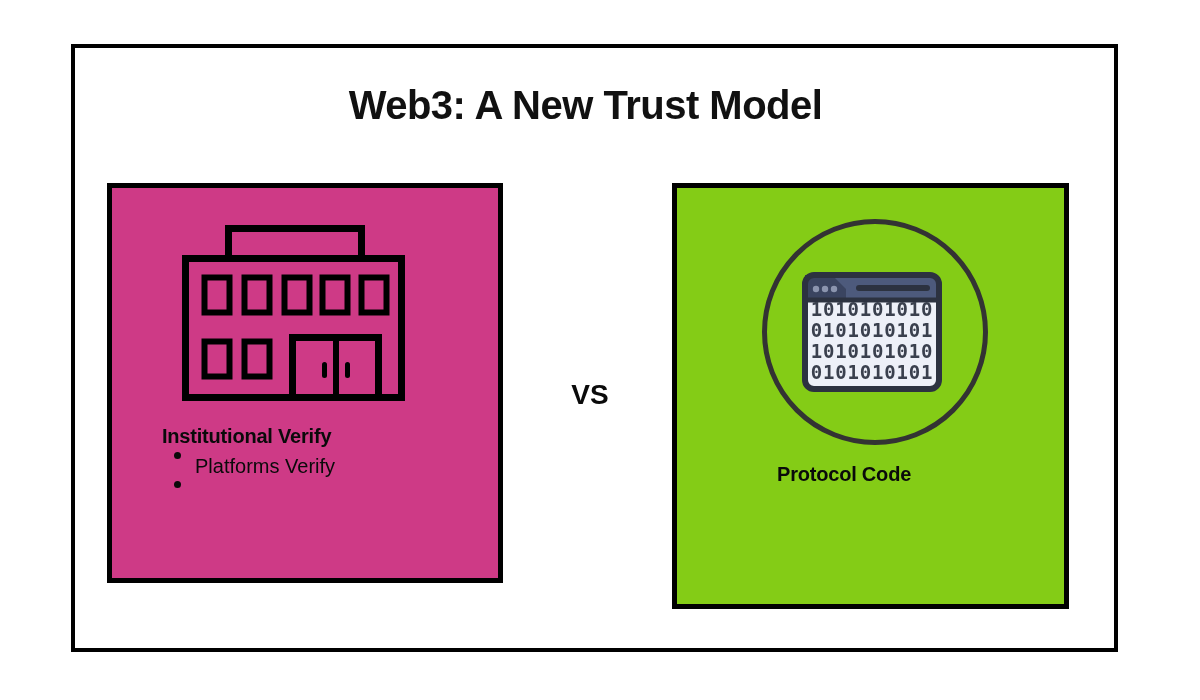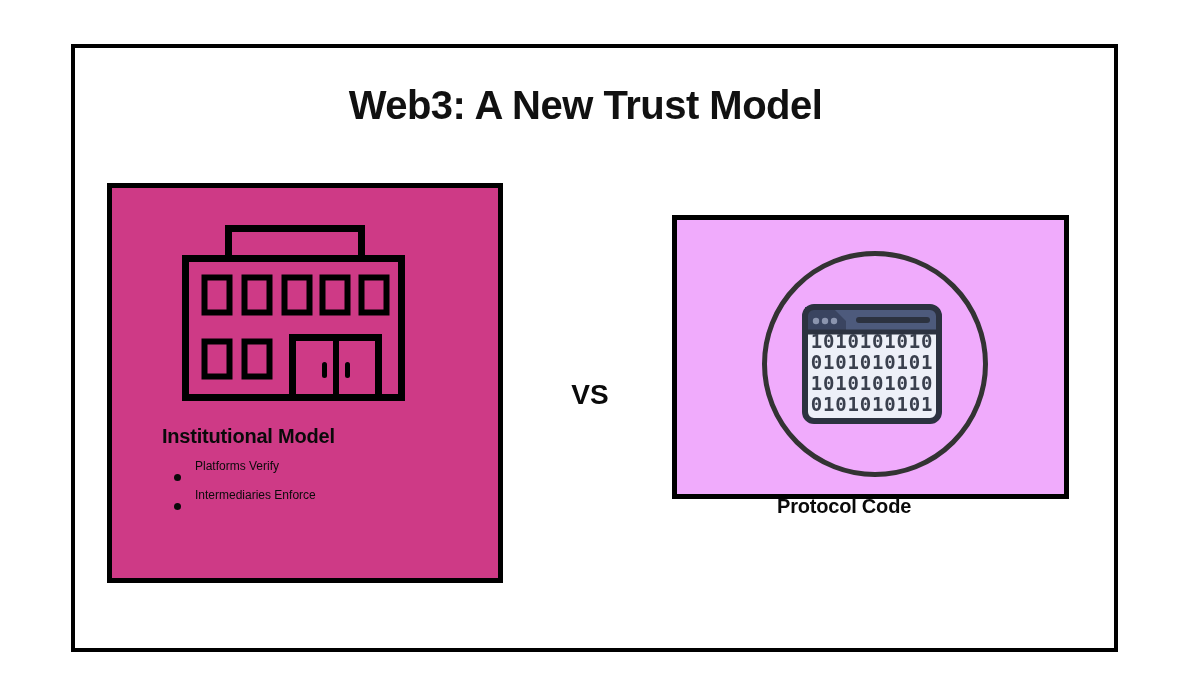--- a/index.html
+++ b/index.html
@@ -38,23 +38,22 @@
     border: 5px solid #000;
     box-sizing: border-box;
   }
   .card-left {
     left: 107px; top: 183px;
     width: 396px; height: 400px;
     background: #ce3a86;
   }
   .card-right {
     left: 672px; top: 183px;
-    width: 397px; height: 284px;
-    background: #f0abfc;
-    margin-top: 32px;
+    width: 397px; height: 426px;
+    background: #84cc16;
   }
 
   .vs {
     position: absolute;
     left: 520px; top: 379px;
     width: 140px;
     text-align: center;
     font-size: 28px;
     font-weight: bold;
     color: #0a0a0a;
@@ -102,24 +101,24 @@
   .card-heading {
     font-size: 20px;
     font-weight: bold;
     line-height: 27px;
     letter-spacing: -0.2px;
     white-space: nowrap;
   }
   .bullets { margin-top: 2px; }
   .bullet-row {
     display: flex;
-    align-items: flex-end;
+    align-items: flex-start;
     padding-left: 12px;
     line-height: 29px;
-    font-size: 12px;
+    font-size: 20px;
     white-space: nowrap;
   }
   .bullet-dot {
     width: 7px; height: 7px;
     border-radius: 50%;
     background: #0a0a0a;
     margin-right: 14px;
     flex: 0 0 auto;
   }
 </style>
@@ -150,29 +149,28 @@
         <rect x="63.5" y="117.5" width="25" height="35"></rect>
       </g>
       <g>
         <rect x="111.5" y="113.5" width="86" height="60" fill="none" stroke="#000000" stroke-width="7"></rect>
         <line x1="155" y1="113.5" x2="155" y2="170" stroke="#000000" stroke-width="6"></line>
         <rect x="141" y="138" width="5" height="16" rx="2.5" fill="#000000"></rect>
         <rect x="164" y="138" width="5" height="16" rx="2.5" fill="#000000"></rect>
       </g>
     </svg>
     <div class="card-text">
-      <div class="card-heading">Institutional Model</div>
+      <div class="card-heading">Institutional Verify</div>
       <div class="bullets">
         <div class="bullet-row">
           <span class="bullet-dot"></span>
           <span>Platforms Verify</span>
         </div>
         <div class="bullet-row">
           <span class="bullet-dot"></span>
-          <span>Intermediaries Enforce</span>
         </div>
       </div>
     </div>
   </div>
 
   <div class="vs">VS</div>
 
   <div class="card card-right">
     <div class="circle-outline">
       <div class="browser-icon">

